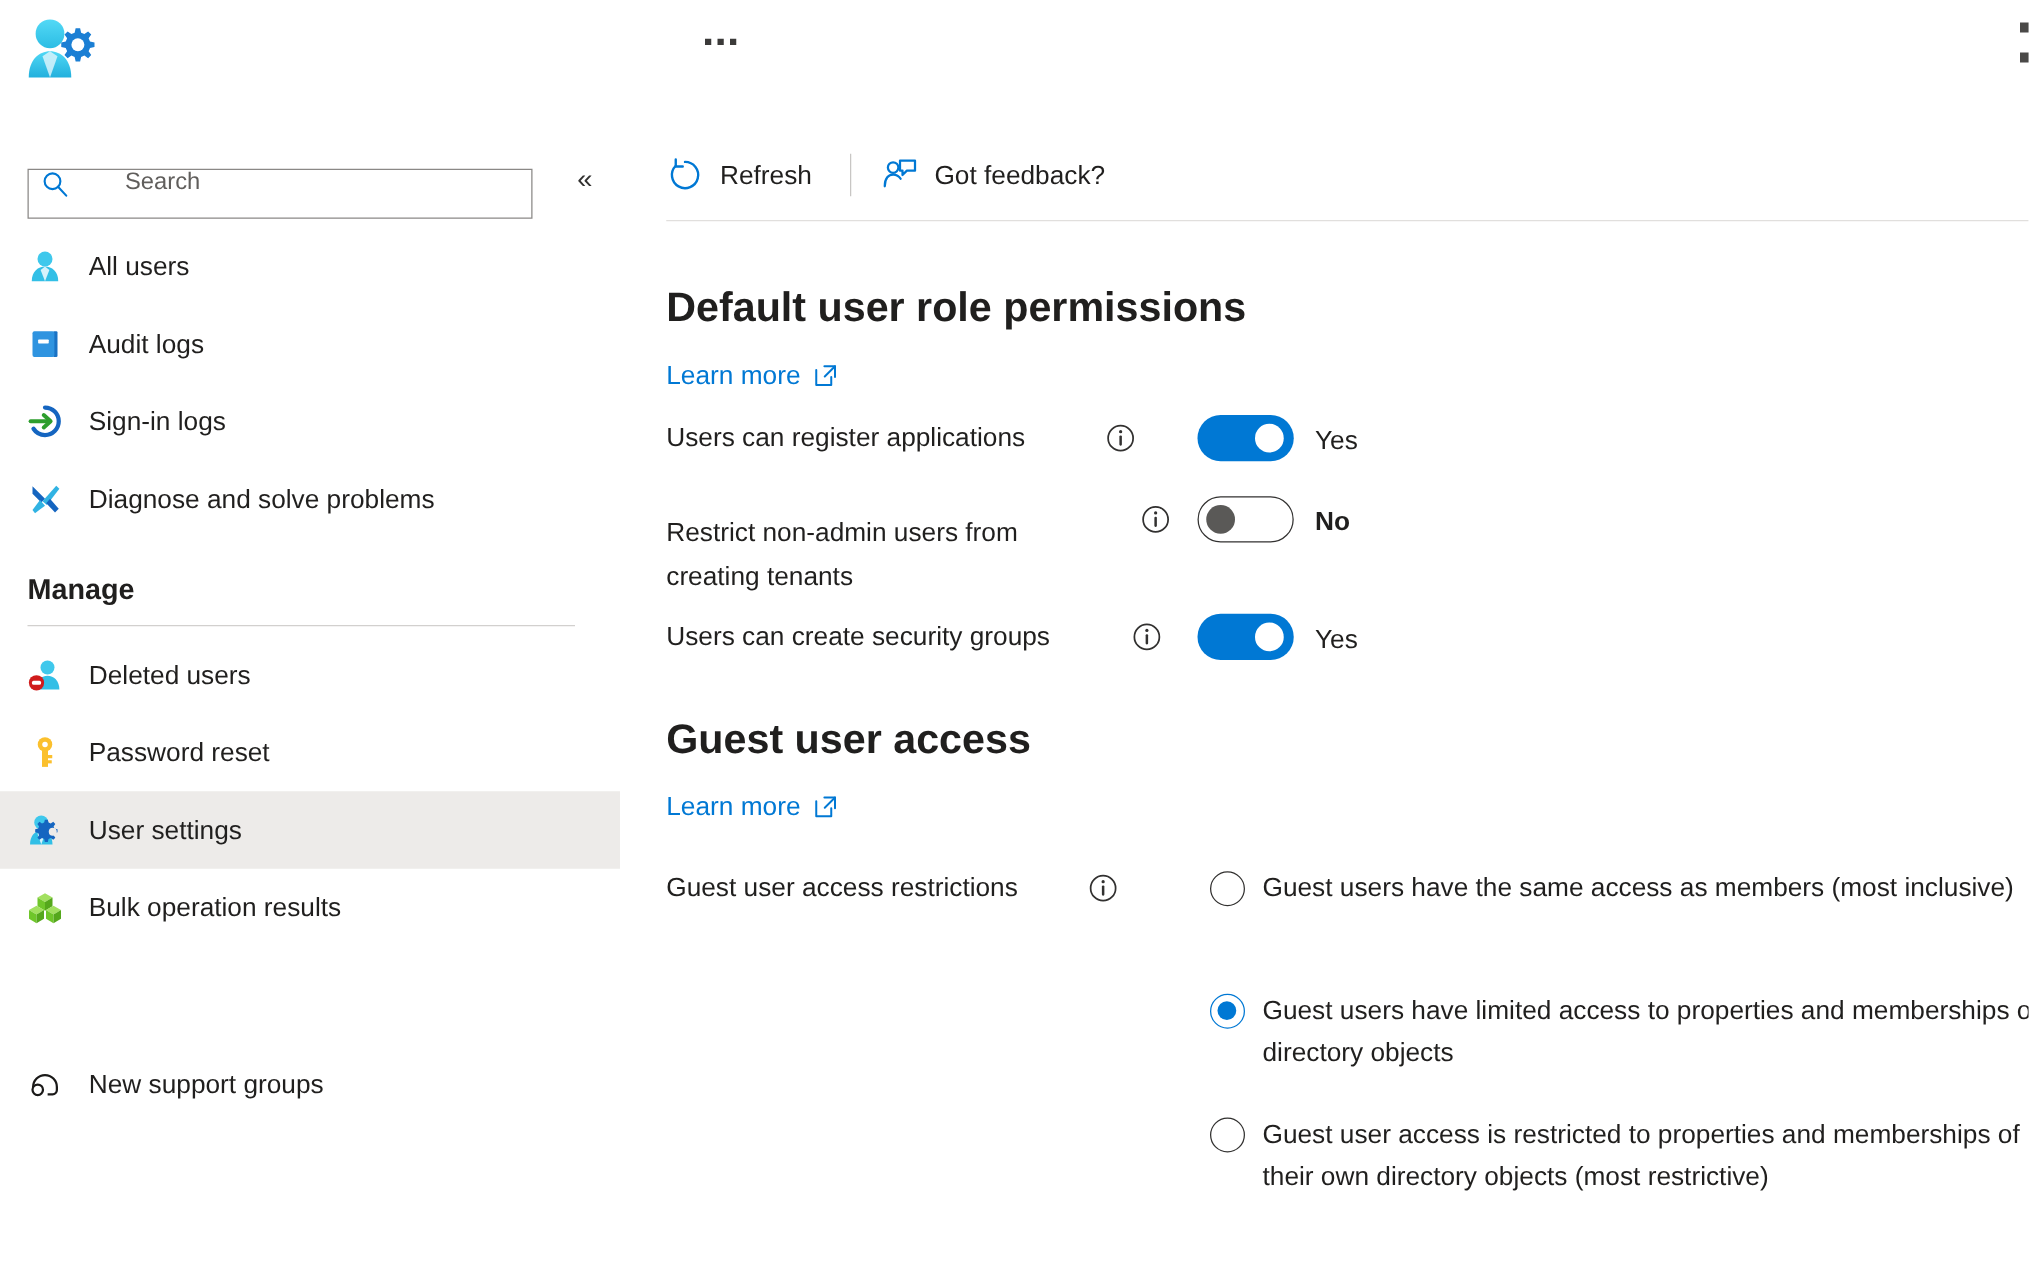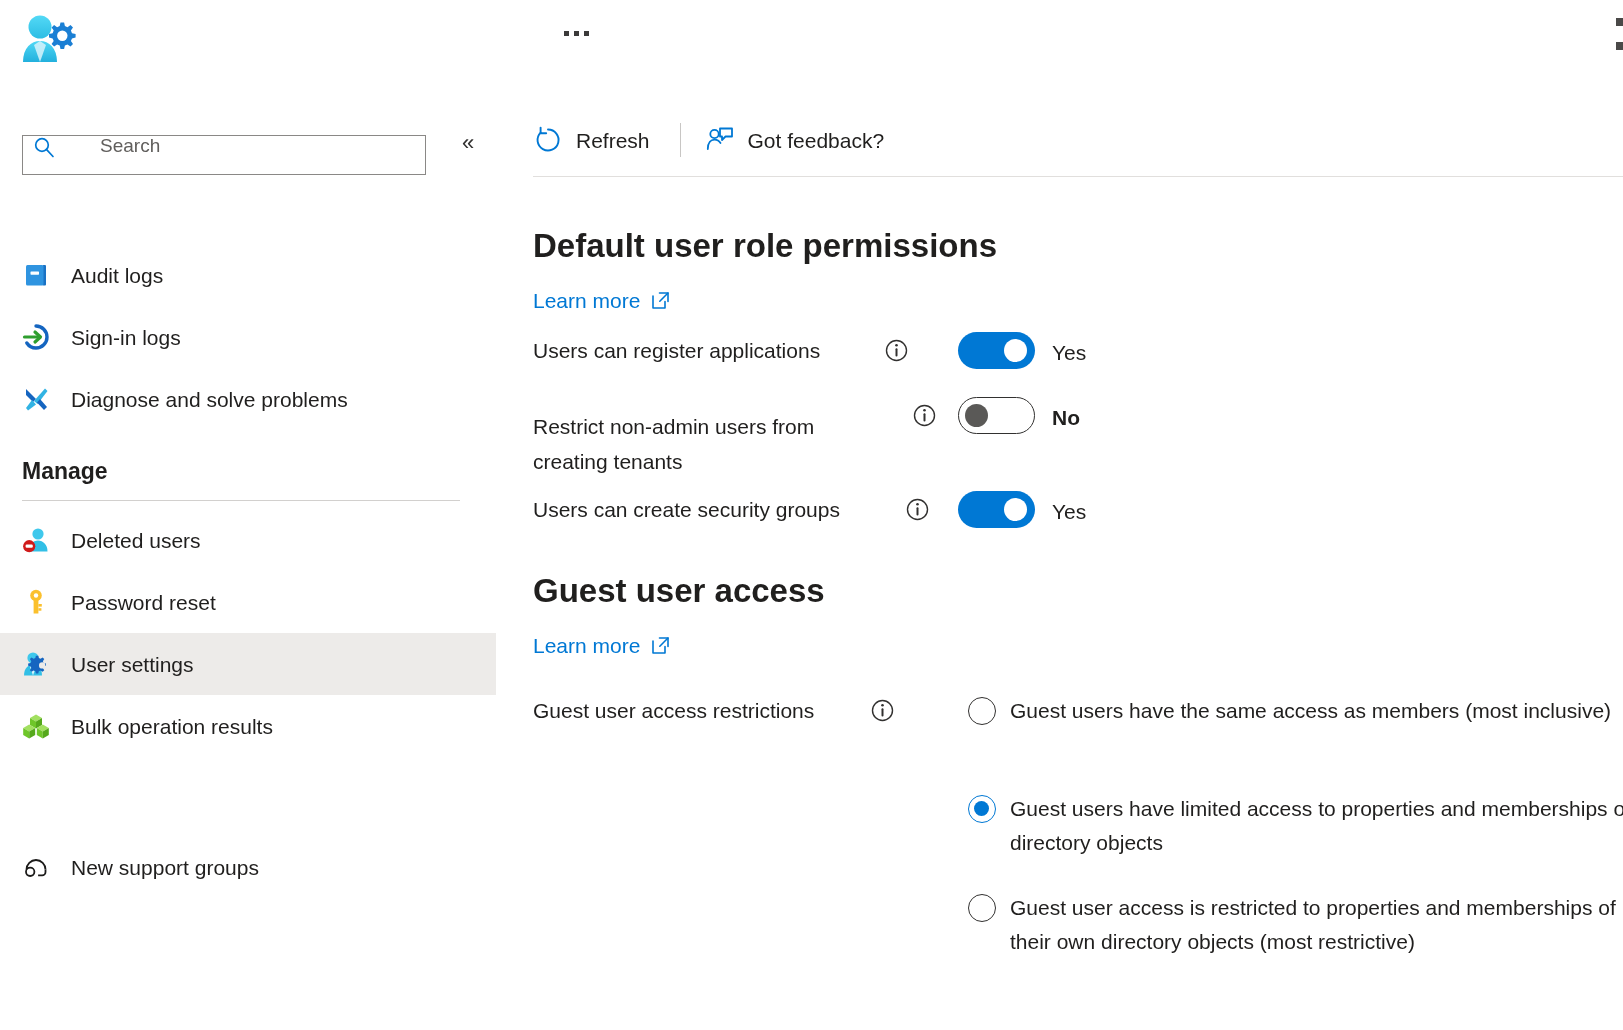--- a/index.html
+++ b/index.html
@@ -165,20 +165,30 @@
           <svg width="22" height="22" viewBox="0 0 22 22">
             <circle cx="9" cy="9" r="6.3" fill="none" stroke="#0078d4" stroke-width="1.7"></circle>
             <line x1="13.4" y1="13.4" x2="20" y2="20.5" stroke="#0078d4" stroke-width="1.7" stroke-linecap="round"></line>
           </svg>
         </span>
         <span id="search-placeholder">Search</span>
       </div>
       <div id="collapse-btn">«</div>
     </div>
 
+    <div class="nav-item" style="top:90px;">
+      <span class="nav-ico">
+        <svg width="28" height="28" viewBox="0 0 28 28">
+          <circle cx="14" cy="8.2" r="6" fill="#3fc8ec"></circle>
+          <path d="M3.4 26 C3.4 18 8.6 14.2 14 14.2 C19.4 14.2 24.6 18 24.6 26 Z" fill="#32bfe6"></path>
+          <path d="M14 14.2 L10.5 17 L14 26 L17.5 17 Z" fill="#d6f2fb"></path>
+        </svg>
+      </span>
+      <span class="nav-lbl">All users</span>
+    </div>
 
     <div class="nav-item" style="top:152px;">
       <span class="nav-ico">
         <svg width="28" height="28" viewBox="0 0 28 28">
           <rect x="20.5" y="4" width="3.5" height="20.5" rx="1" fill="#1a72c4"></rect>
           <rect x="4" y="4" width="17.5" height="20.5" rx="1.5" fill="#2f94e0"></rect>
           <rect x="8.5" y="10.5" width="8.5" height="3.2" rx="0.6" fill="#ffffff"></rect>
         </svg>
       </span>
       <span class="nav-lbl">Audit logs</span>

